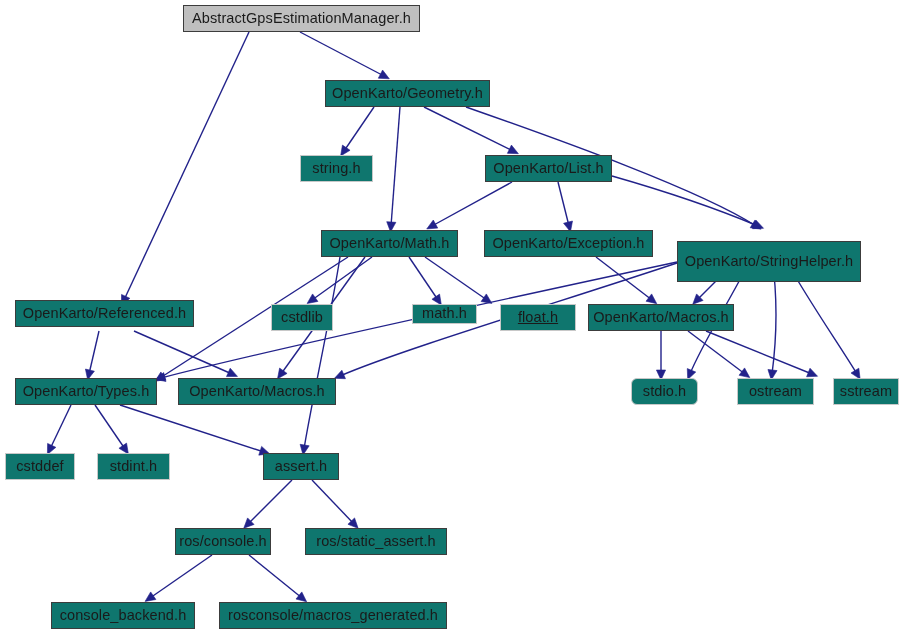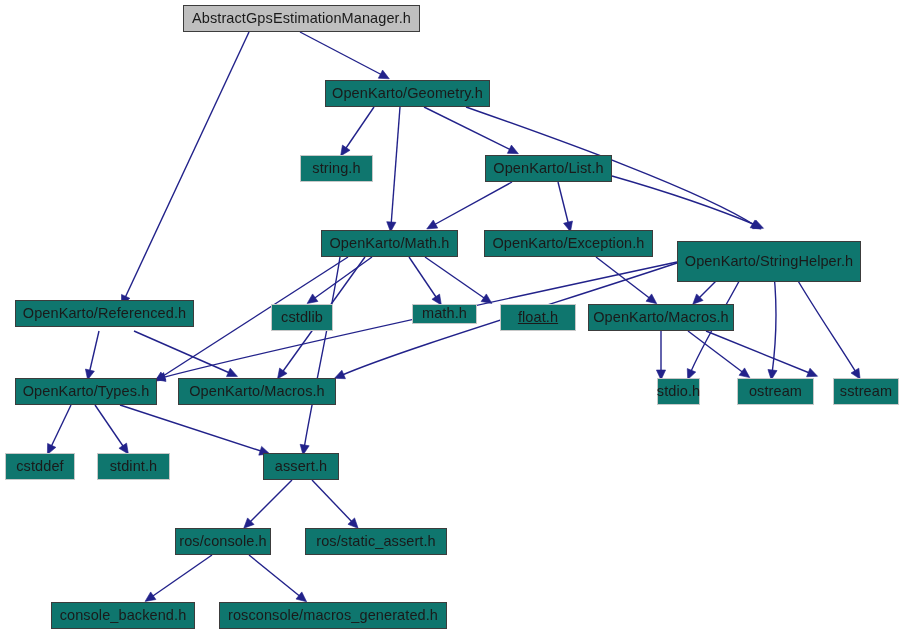--- a/index.html
+++ b/index.html
@@ -173,21 +173,21 @@
       </div>
       <div class="gnode strong" style="left: 588px; top: 304px; width: 146px; height: 27px;">
         <span class="gnode-label">OpenKarto/Macros.h</span>
       </div>
       <div class="gnode strong" style="left: 15px; top: 378px; width: 142px; height: 27px;">
         <span class="gnode-label">OpenKarto/Types.h</span>
       </div>
       <div class="gnode strong" style="left: 178px; top: 378px; width: 158px; height: 27px;">
         <span class="gnode-label">OpenKarto/Macros.h</span>
       </div>
-      <div class="gnode" style="left: 657px; top: 378px; width: 43px; height: 27px;">
+      <div class="gnode" style="left: 631px; top: 378px; width: 67px; height: 27px; border-radius: 6px;">
         <span class="gnode-label">stdio.h</span>
       </div>
       <div class="gnode" style="left: 725px; top: 378px; width: 77px; height: 27px; margin-left: 12px;">
         <span class="gnode-label">ostream</span>
       </div>
       <div class="gnode" style="left: 833px; top: 378px; width: 66px; height: 27px;">
         <span class="gnode-label">sstream</span>
       </div>
       <div class="gnode" style="left: 5px; top: 453px; width: 70px; height: 27px;">
         <span class="gnode-label">cstddef</span>

